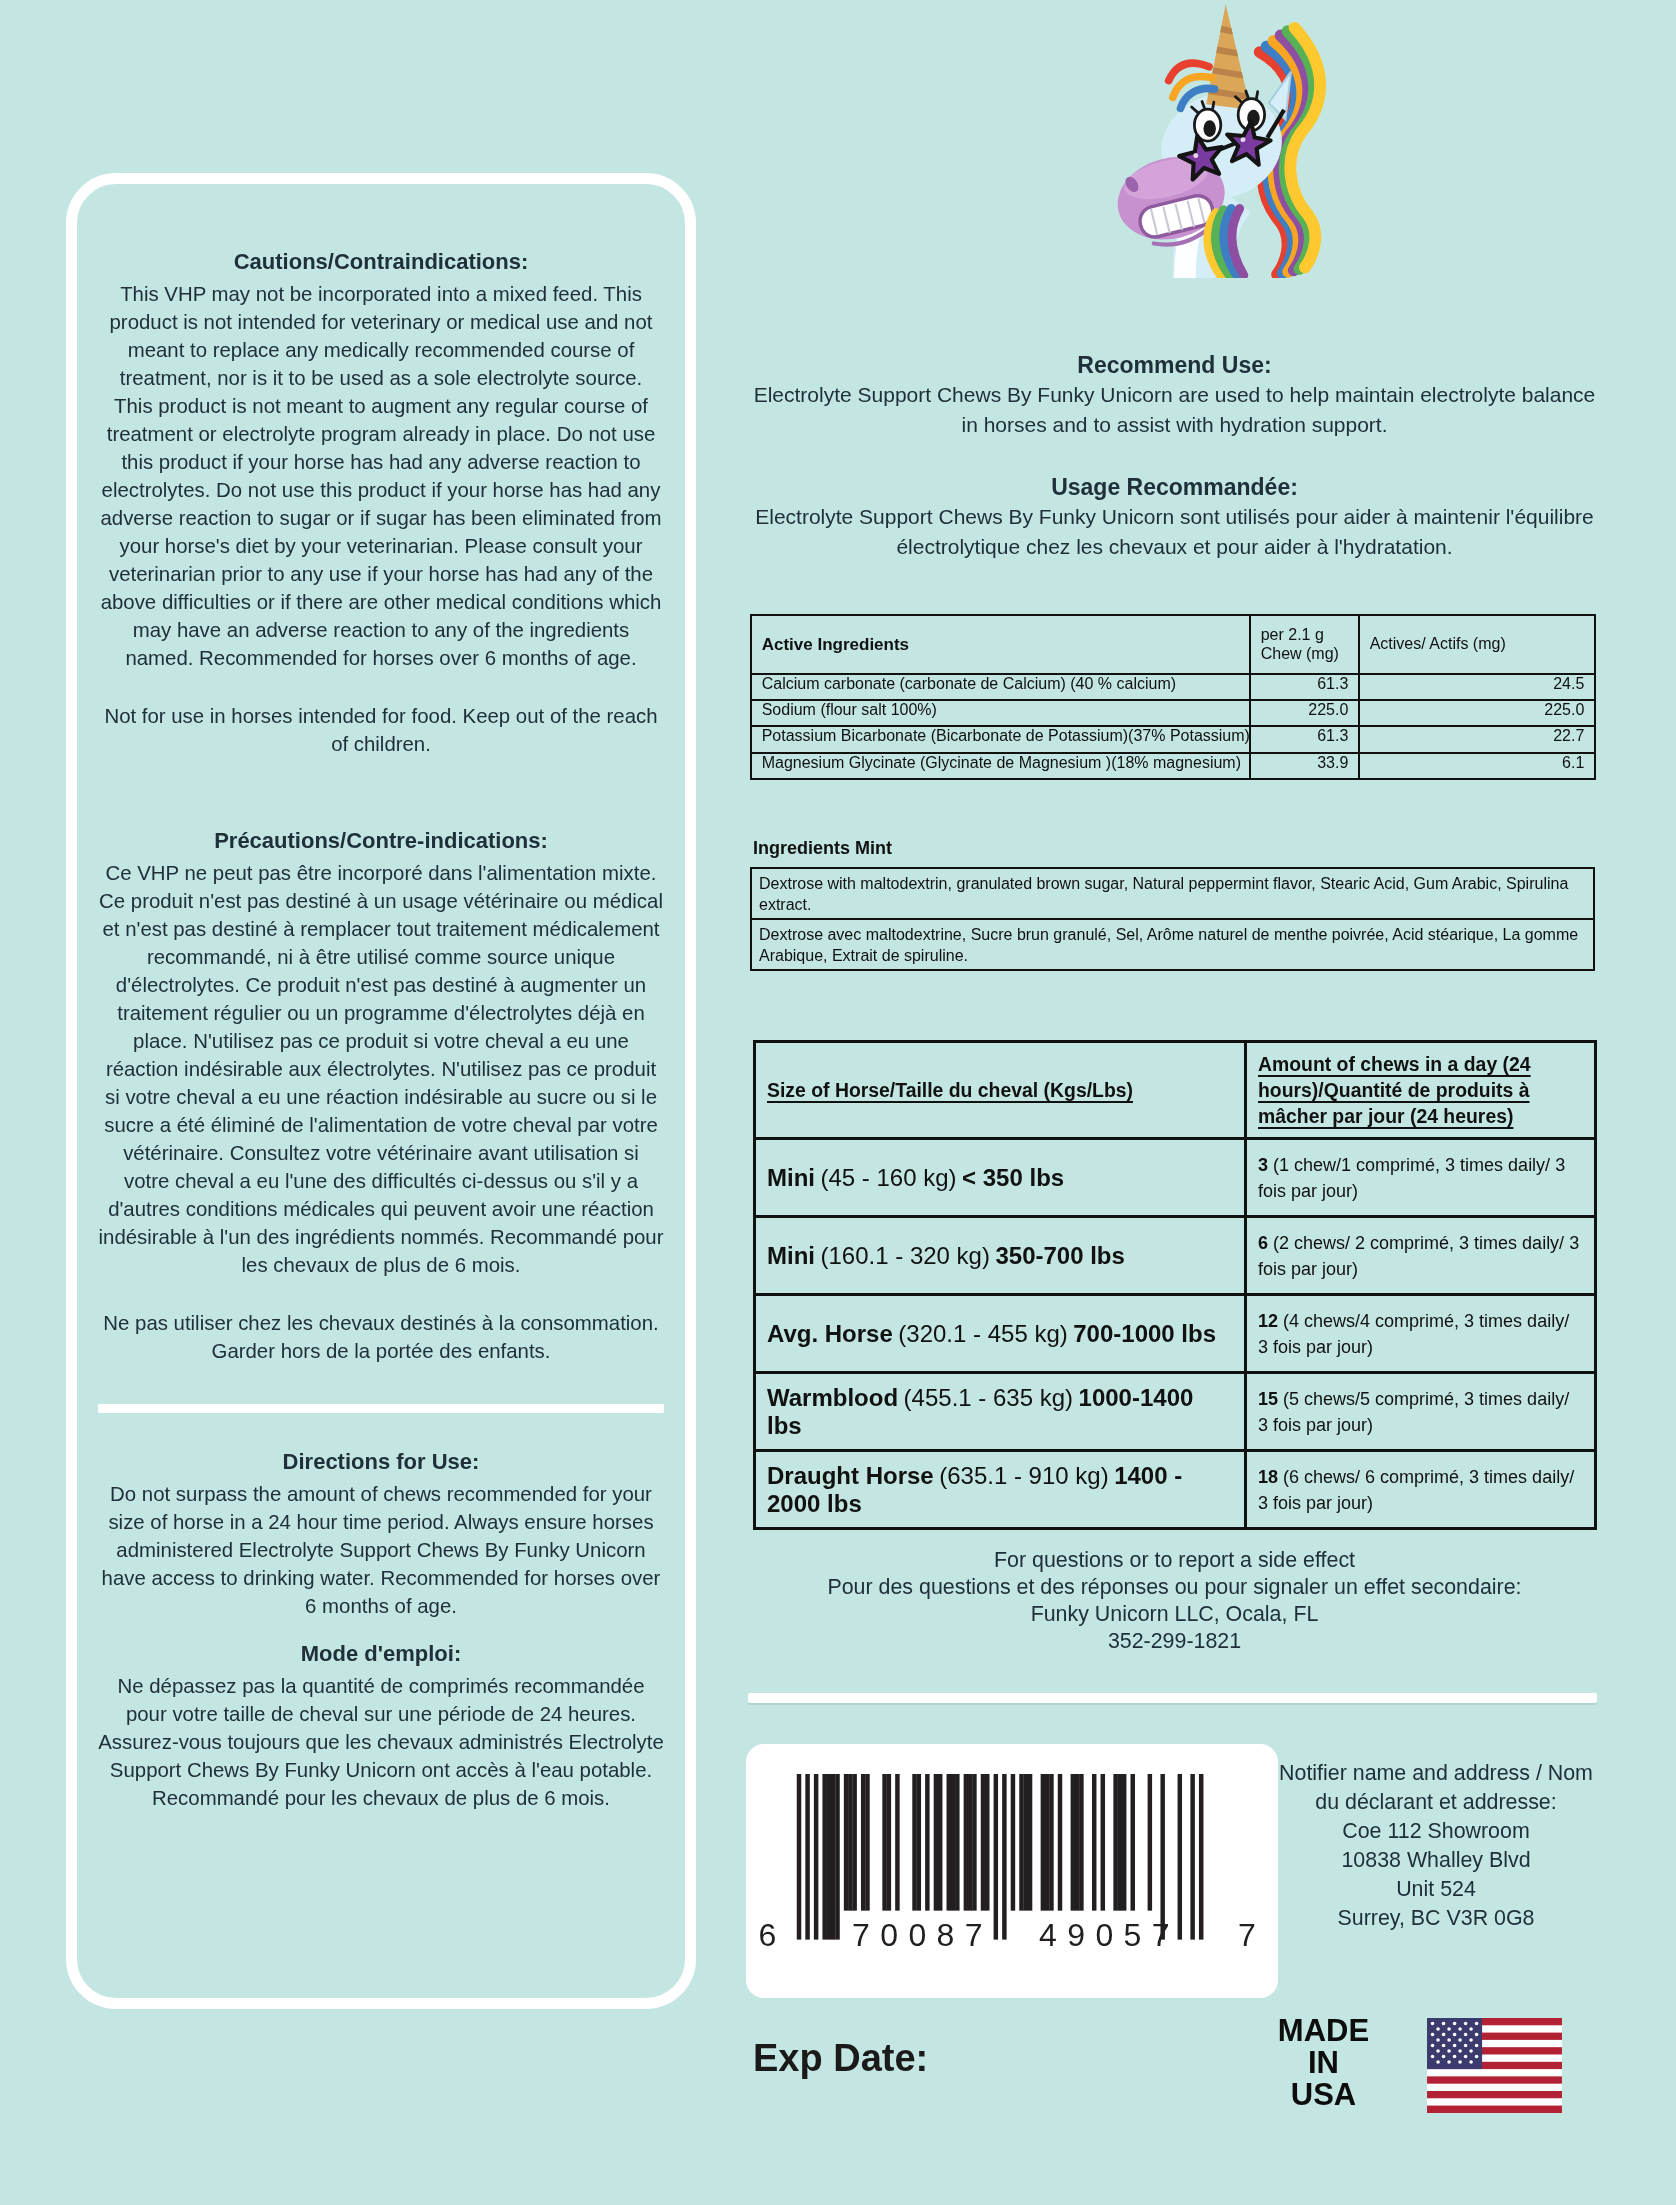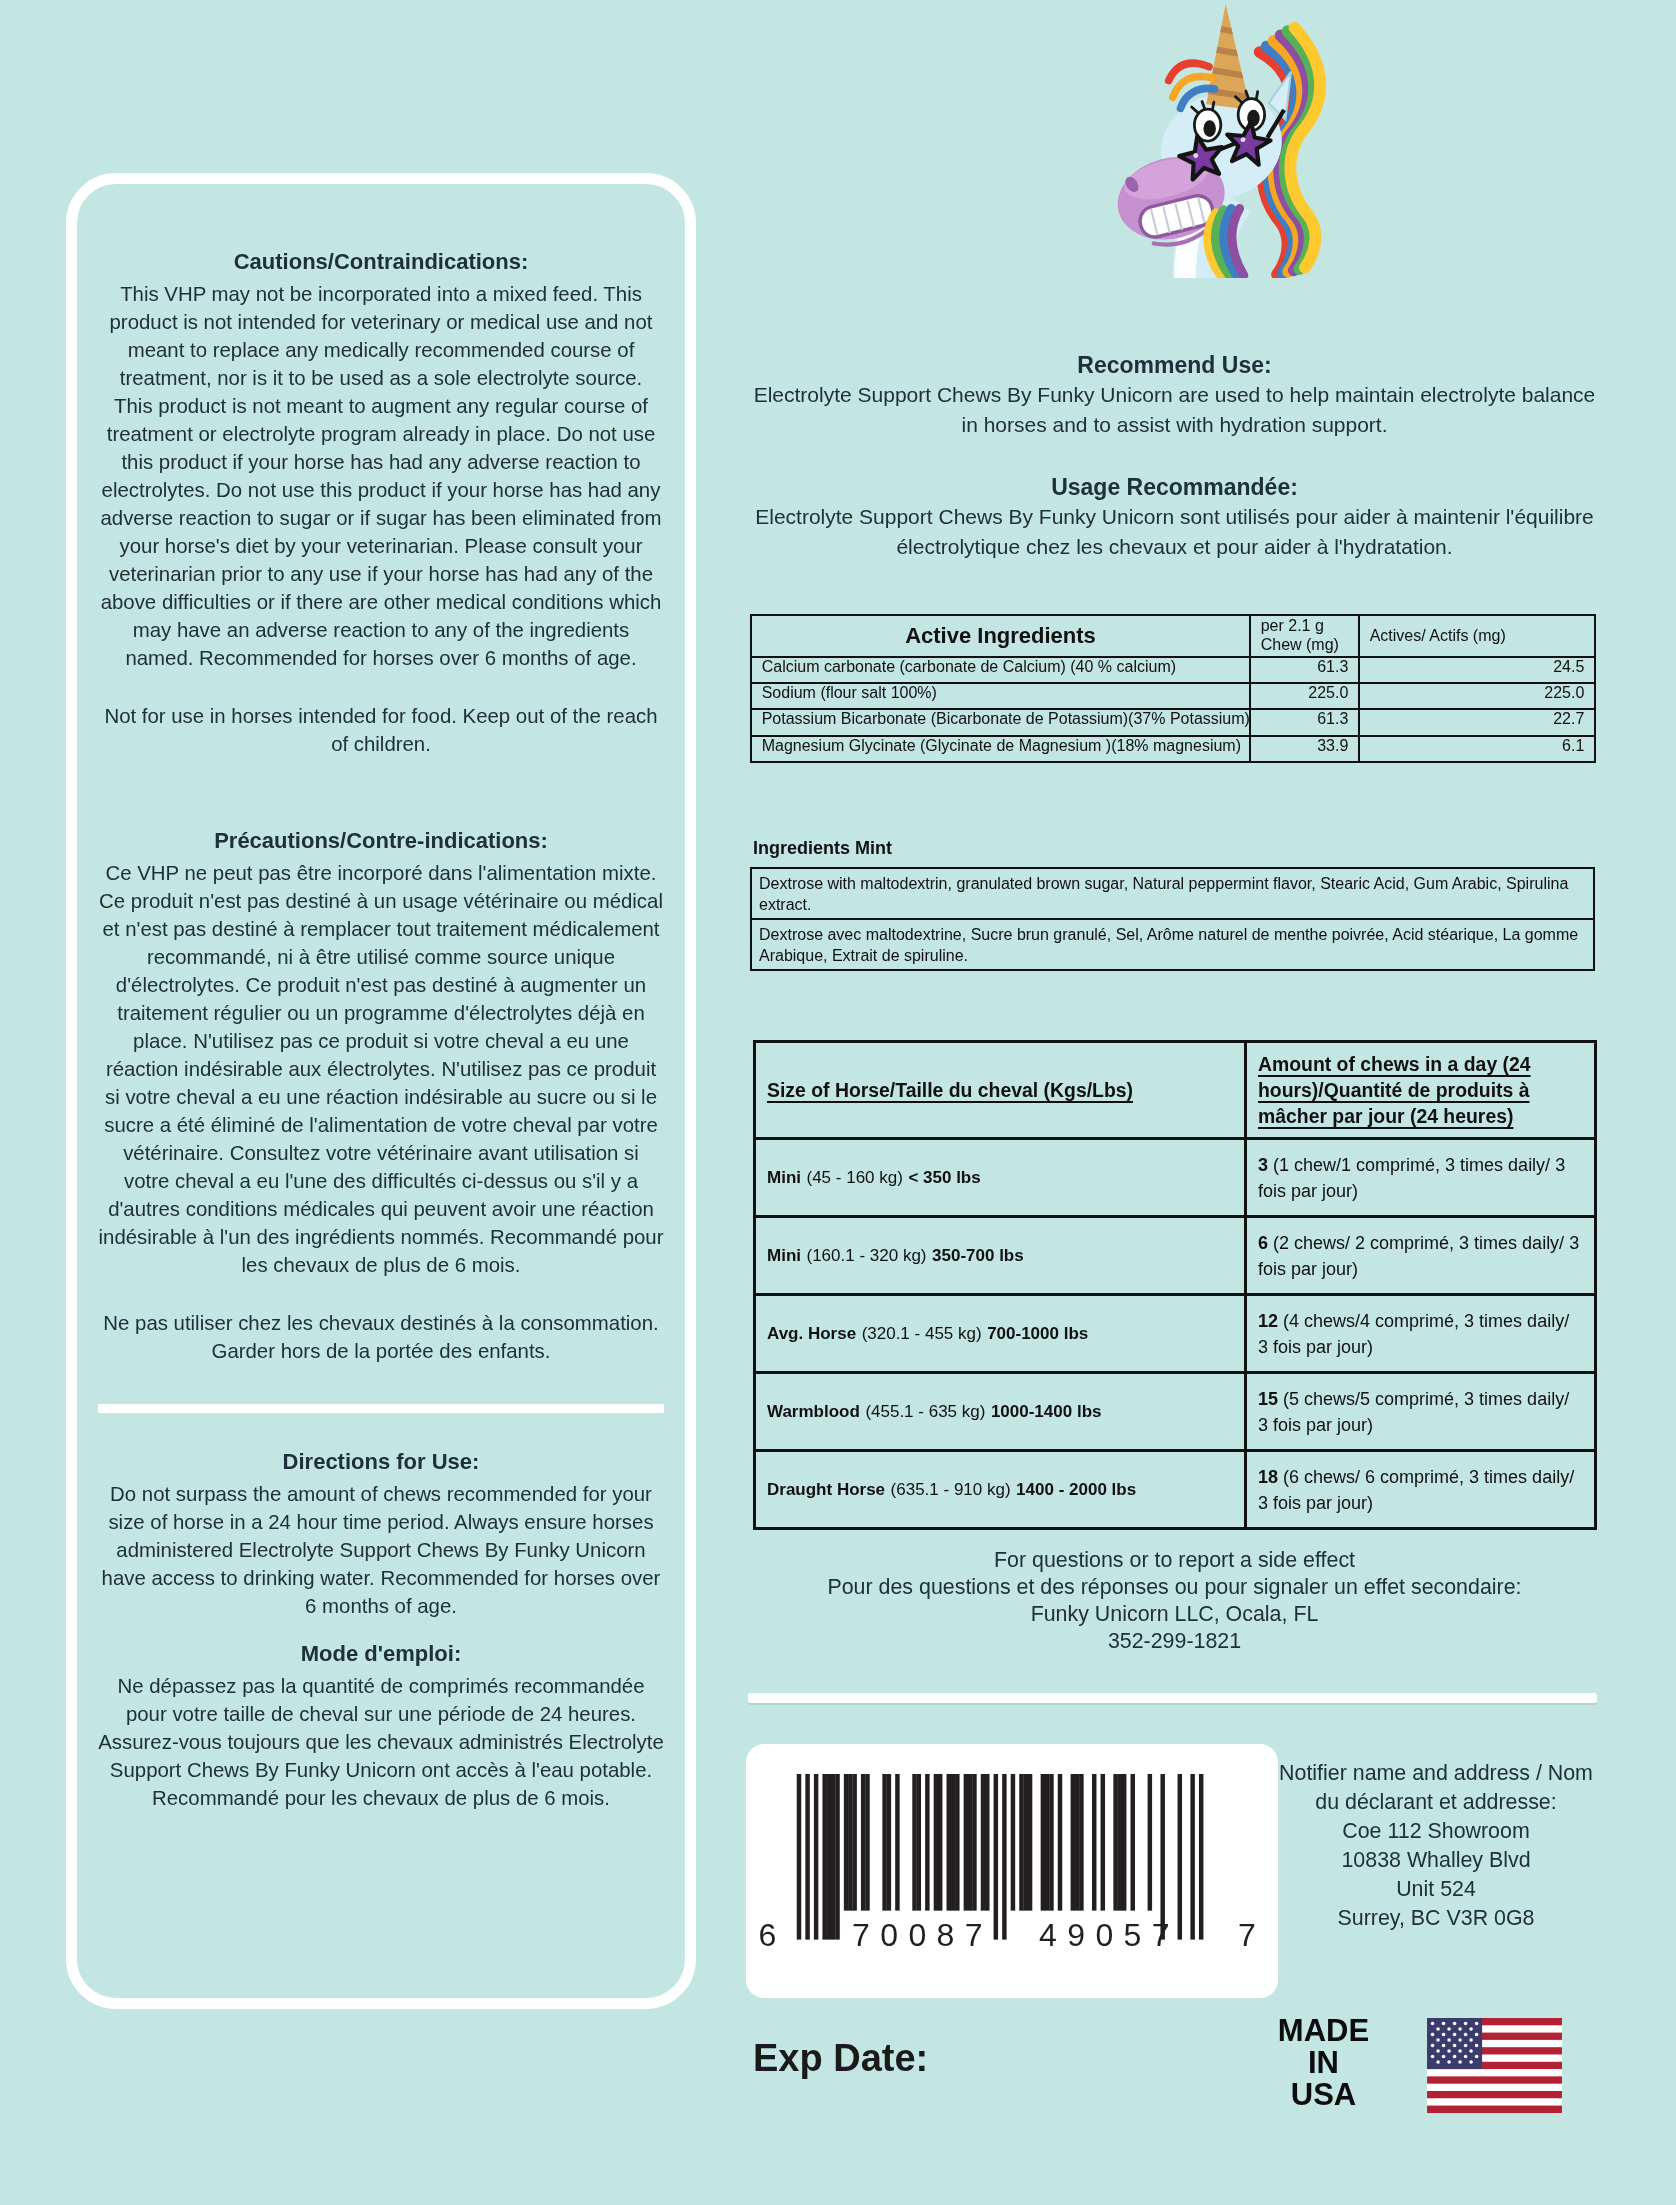--- a/index.html
+++ b/index.html
@@ -34,21 +34,21 @@
   .usage-gap{height:32px;}
 
   
   .active-table{
     position:absolute;left:750px;top:614px;width:845px;
     border-collapse:collapse;table-layout:fixed;color:#111;
   }
   .active-table td,.active-table th{border:2.1px solid #111;box-sizing:border-box;}
   .active-table .hdr td{border-bottom-width:2.8px;}
   .active-table td{padding:0 9.7px;}
-  .at-title{font-size:22px;font-weight:bold;text-align:center;vertical-align:middle;height:42px;}
+  .at-title{font-size:17px;font-weight:bold;text-align:left;vertical-align:middle;height:59px;}
   .at-colhead{font-size:16px;line-height:18.7px;text-align:left;vertical-align:middle;}
   .at-name{font-size:16px;text-align:left;vertical-align:bottom;padding-bottom:6.2px !important;white-space:nowrap;height:22px;}
   .at-num{font-size:16px;text-align:right;vertical-align:bottom;padding-bottom:6.2px !important;}
 
   
   .ingredients-label{position:absolute;left:753px;top:838px;font-size:18px;font-weight:bold;color:#111;}
   .ingredients-box{
     position:absolute;left:750px;top:867px;width:845px;box-sizing:border-box;
     border:2.1px solid #111;color:#111;
   }
@@ -56,21 +56,21 @@
   .ingredients-box .ing-row + .ing-row{border-top:2.1px solid #111;}
 
   
   .size-table{
     position:absolute;left:753px;top:1040px;width:841px;
     border-collapse:collapse;table-layout:fixed;color:#111;
   }
   .size-table td{border:3.5px solid #111;box-sizing:border-box;padding:5.5px 11px;vertical-align:middle;text-align:left;}
   .st-head{font-size:19.4px;font-weight:bold;line-height:26px;}
   .st-head .u{text-decoration:underline;text-decoration-thickness:2.1px;text-underline-offset:3.5px;text-align:center;}
-  .st-size{font-size:17px;height:78px;}
+  .st-size{font-size:24px;height:78px;}
   .st-size .b{font-weight:bold;}
   .st-size span{margin-right:5.5px;}
   .st-amount{font-size:18px;line-height:26px;}
   .st-amount .b{font-weight:bold;}
   .size-table .hdr-row td{height:97px;}
 
   
   .contact{left:746px;top:1547px;width:857px;font-size:21.4px;line-height:27px;}
 
   

